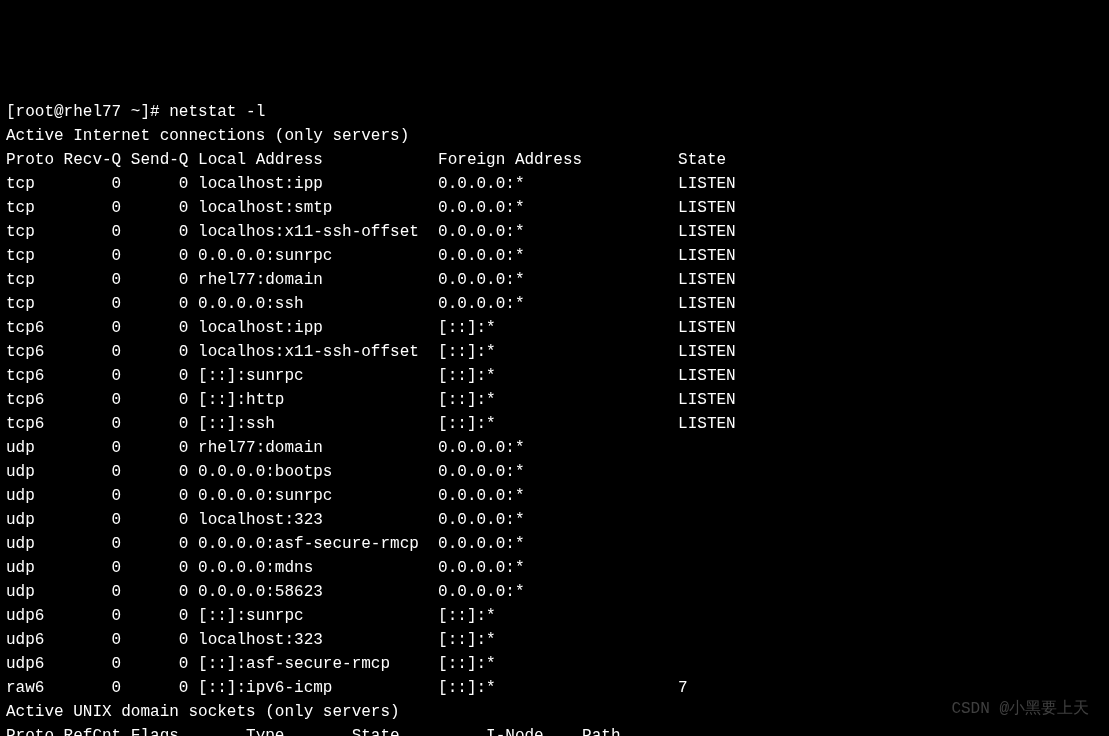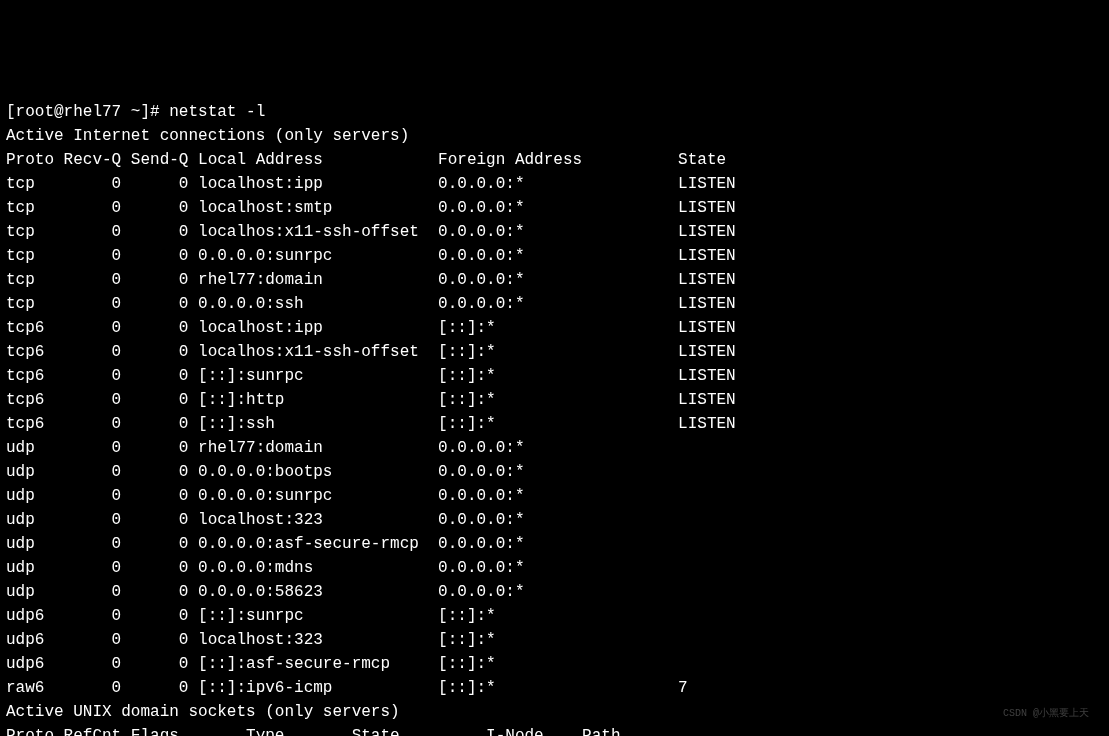--- a/index.html
+++ b/index.html
@@ -17,21 +17,21 @@
       white-space: pre;
       width: 1109px;
       height: 736px;
       overflow: hidden;
     }
     .watermark {
       position: absolute;
       right: 20px;
       bottom: 15px;
       color: rgba(180, 180, 180, 0.35);
-      font-size: 10px;
+      font-size: 16px;
       pointer-events: none;
     }
   </style>
 </head>
 <body>
 
 
 
 <div id="terminal">[root@rhel77 ~]# netstat -l
 Active Internet connections (only servers)

